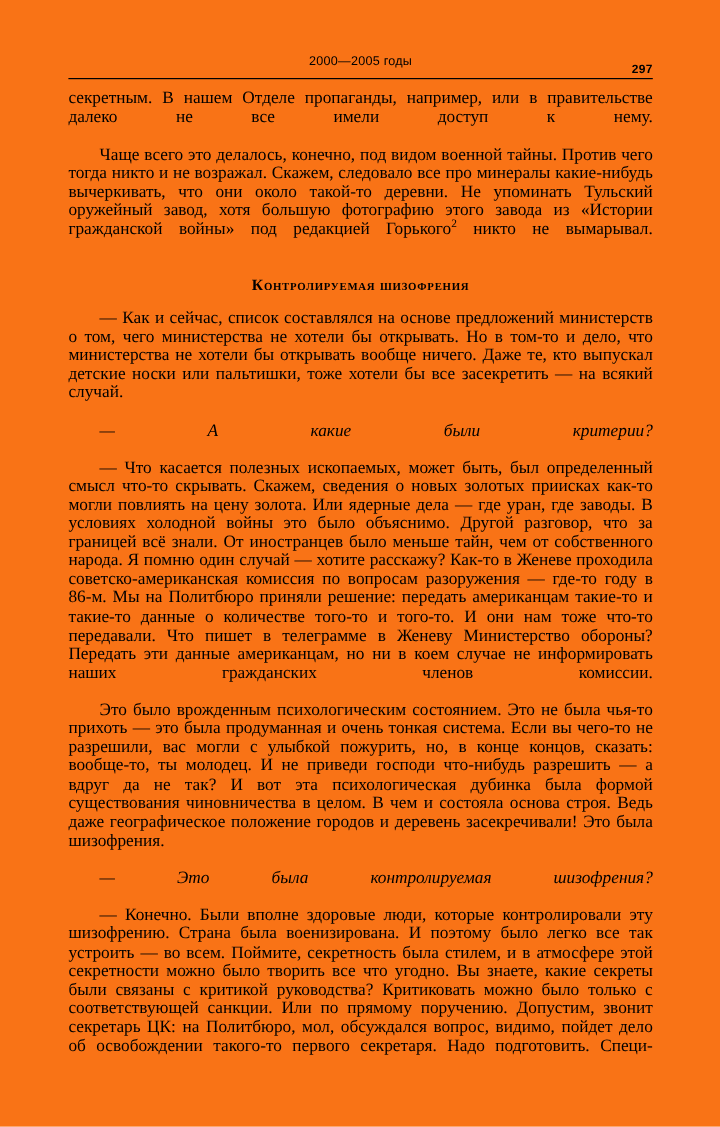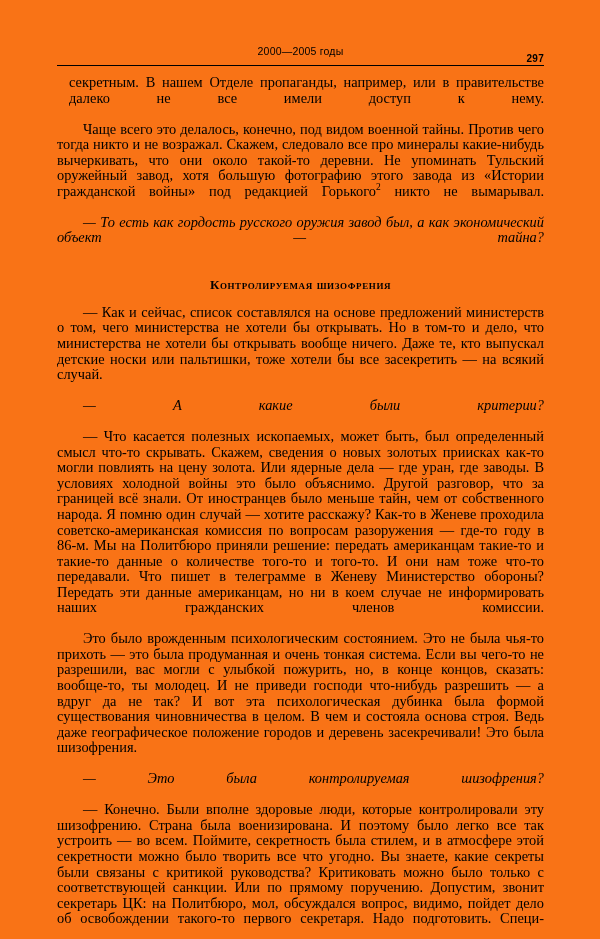--- a/index.html
+++ b/index.html
@@ -64,21 +64,20 @@
     text-justify: inter-word;
     hyphens: manual;
   }
   p.para {
     margin: 0;
     text-indent: 26px;
     text-align: justify;
   }
   p.para.flush {
     text-indent: 0;
-    margin-left: 12px;
   }
   p.para.dialog {
     text-indent: 26px;
   }
   p.para.question {
     font-style: italic;
     text-indent: 26px;
   }
   
   p.para::after {
@@ -113,21 +112,20 @@
       <span class="running-head-title">2000—2005 годы</span>
       <span class="running-head-folio">297</span>
     </div>
 
     <div class="body-text">
 
       <p class="para flush">секретным. В нашем Отделе пропаганды, например, или в правительстве далеко не все имели доступ к нему.</p>
 
       <p class="para"><span>Чаще всего это делалось, конечно, под видом военной тайны. Против чего тогда никто и не возражал. Скажем, следовало все про минералы какие-нибудь вычеркивать, что они около такой-то деревни. Не упоминать Тульский оружейный завод, хотя большую фотографию этого завода из «Истории гражданской войны» под редакцией Горького</span><sup class="fn">2</sup><span> никто не вымарывал.</span></p>
 
-      <p class="para question">— То есть как гордость русского оружия завод был, а как экономический объект — тайна?</p>
 
 
       <h2 class="section-heading">Контролируемая шизофрения</h2>
 
       <p class="para dialog">— Как и сейчас, список составлялся на основе предложений министерств о том, чего министерства не хотели бы открывать. Но в том-то и дело, что министерства не хотели бы открывать вообще ничего. Даже те, кто выпускал детские носки или пальтишки, тоже хотели бы все засекретить — на всякий случай.</p>
 
       <p class="para question">— А какие были критерии?</p>
 
 
       <p class="para dialog">— Что касается полезных ископаемых, может быть, был определенный смысл что-то скрывать. Скажем, сведения о новых золотых приисках как-то могли повлиять на цену золота. Или ядерные дела — где уран, где заводы. В условиях холодной войны это было объяснимо. Другой разговор, что за границей всё знали. От иностранцев было меньше тайн, чем от собственного народа. Я помню один случай — хотите расскажу? Как-то в Женеве проходила советско-американская комиссия по вопросам разоружения — где-то году в 86-м. Мы на Политбюро приняли решение: передать американцам такие-то и такие-то данные о количестве того-то и того-то. И они нам тоже что-то передавали. Что пишет в телеграмме в Женеву Министерство обороны? Передать эти данные американцам, но ни в коем случае не информировать наших гражданских членов комиссии.</p>

